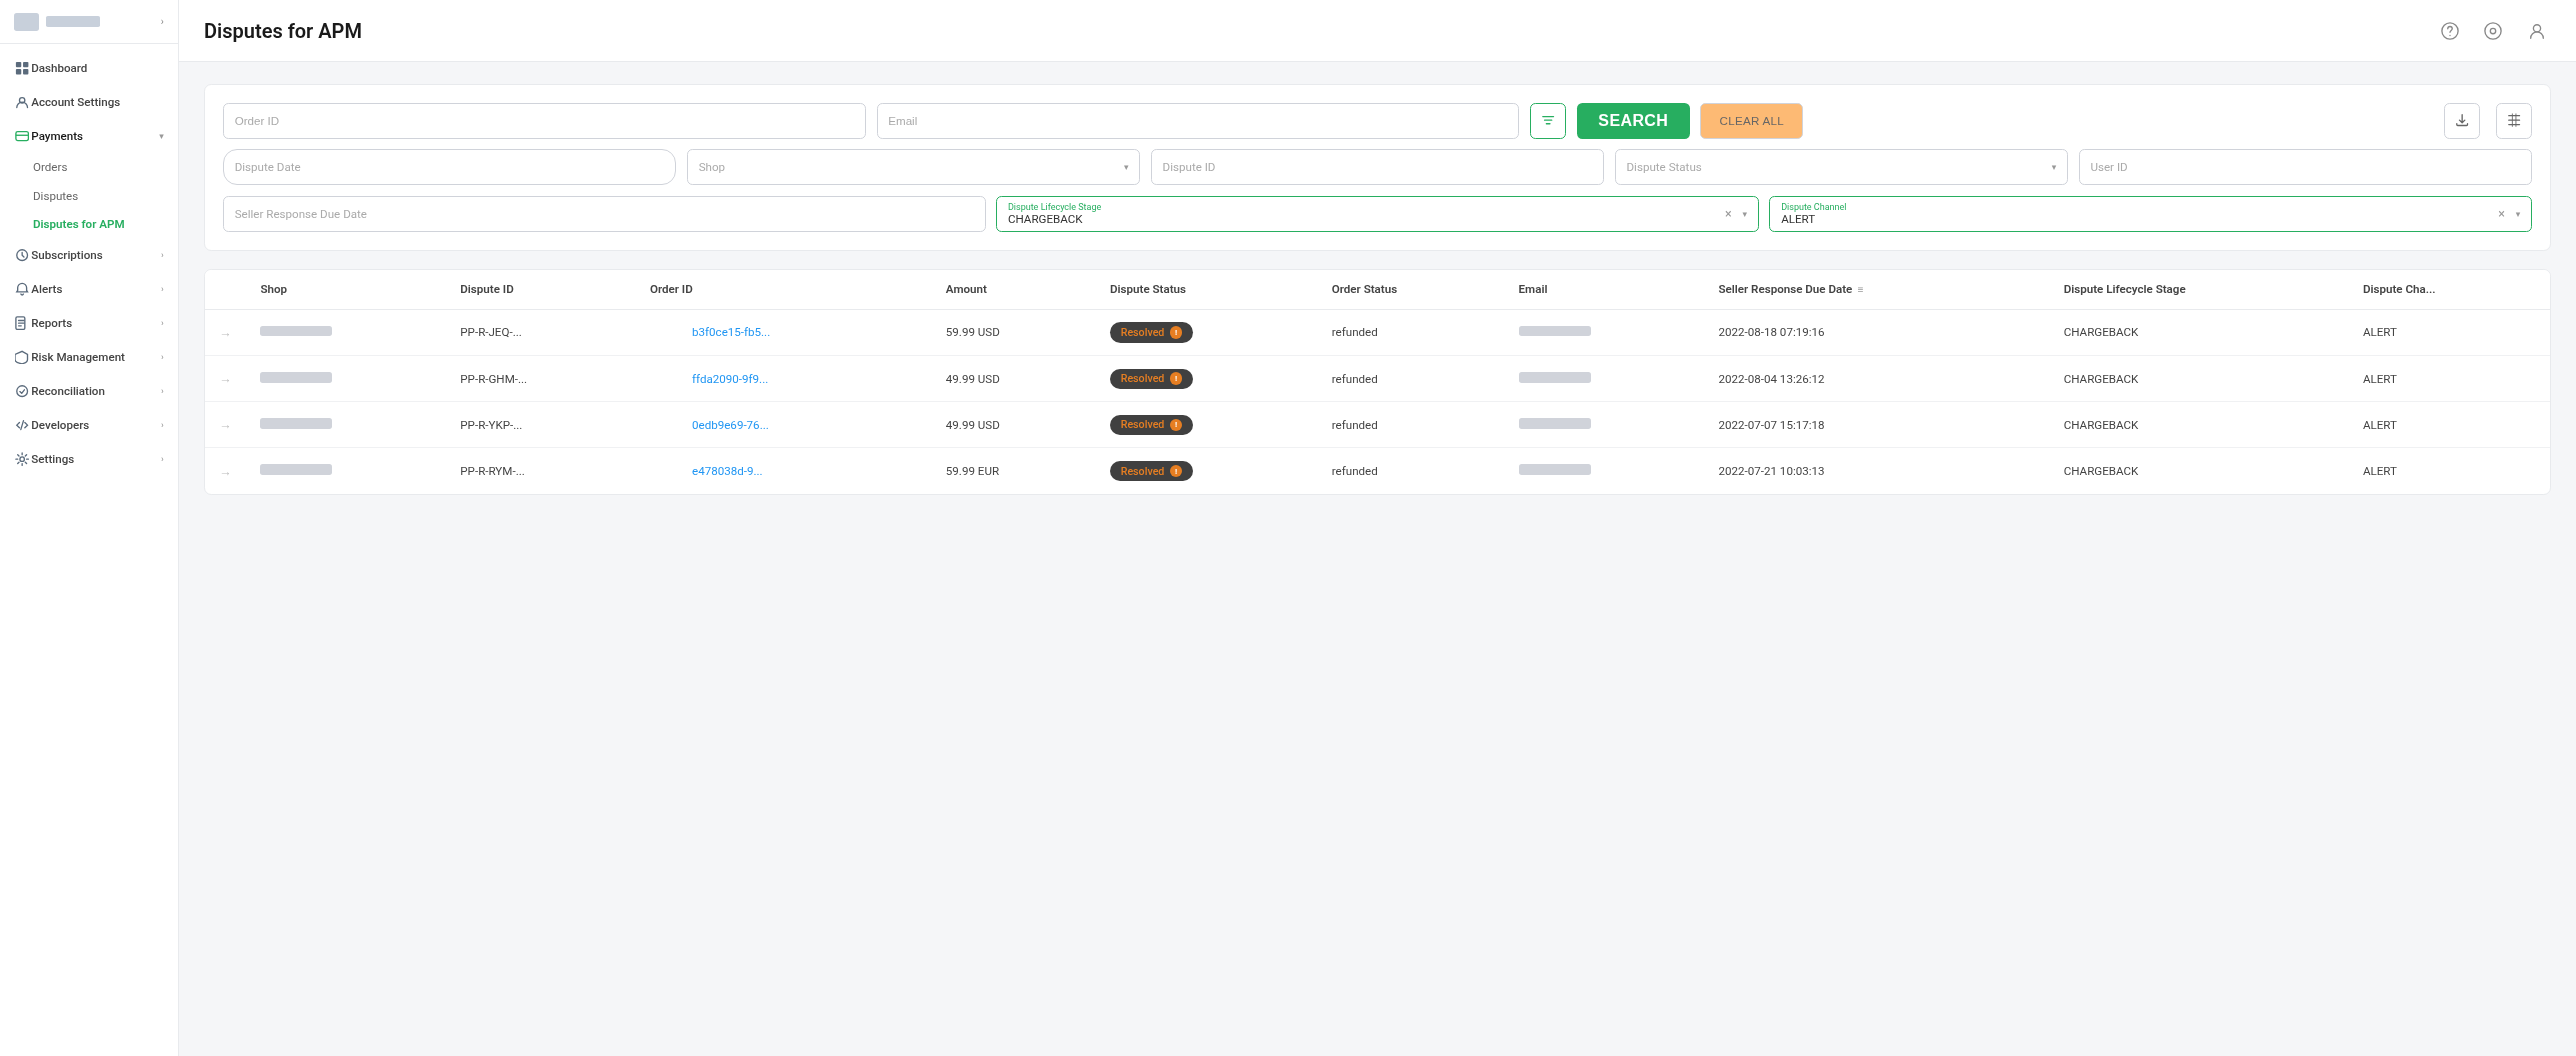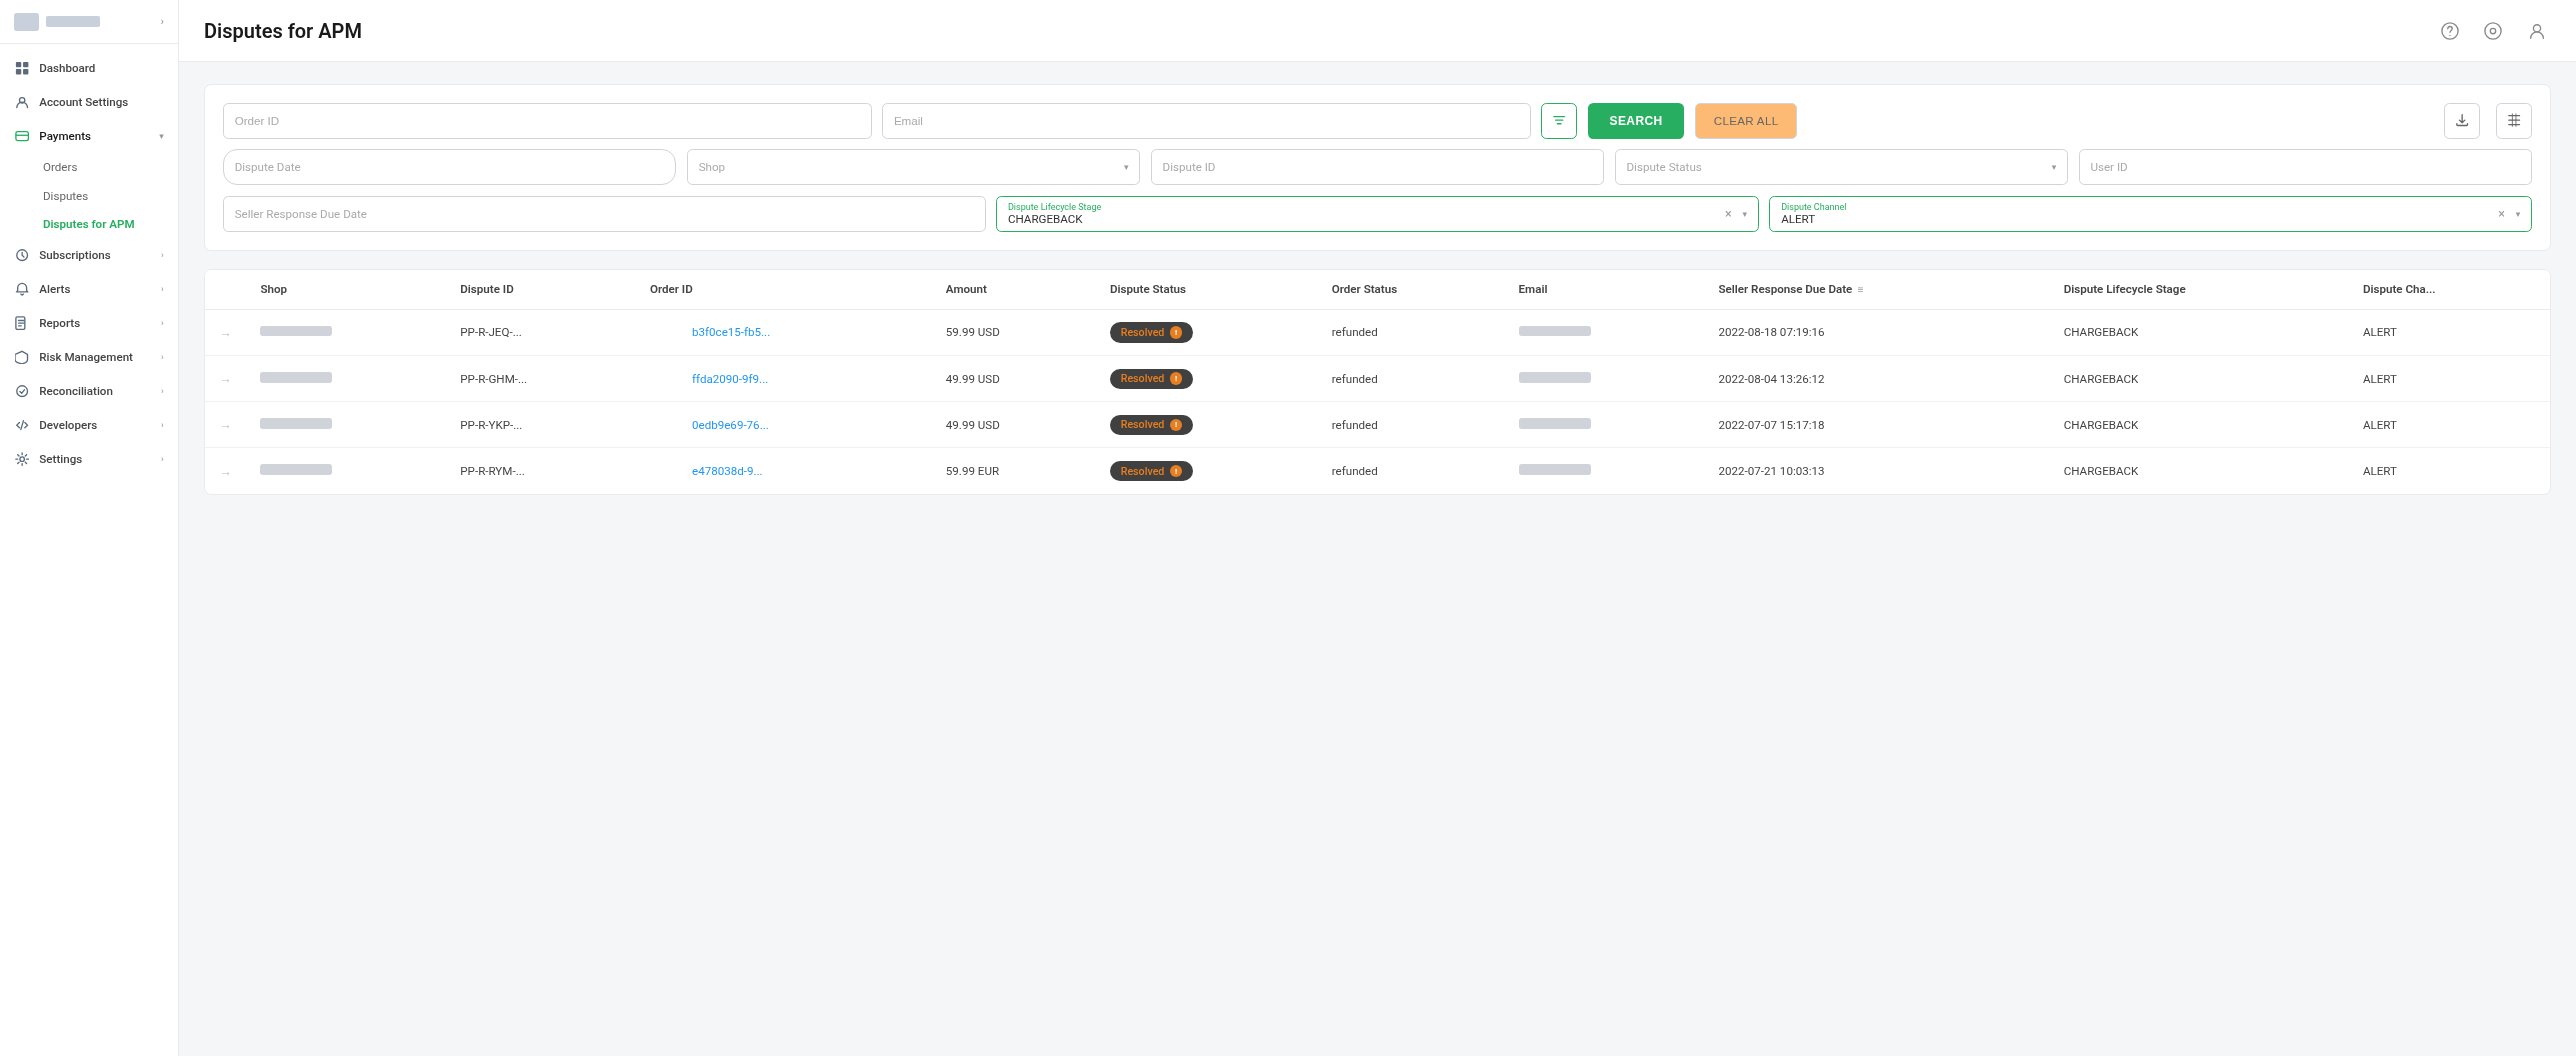--- a/index.html
+++ b/index.html
@@ -6,26 +6,26 @@
     body { font-family: -apple-system, BlinkMacSystemFont, 'Segoe UI', Roboto, sans-serif; background: #f5f6f8; display: flex; height: 100vh; overflow: hidden; font-size: 11.6px; }
 
     
     .sidebar { width: 179px; min-width: 179px; background: #fff; border-right: 0.9px solid #e8eaed; display: flex; flex-direction: column; height: 100vh; overflow-y: auto; }
     .sidebar-header { padding: 12.5px 14.3px; display: flex; align-items: center; justify-content: space-between; border-bottom: 0.9px solid #e8eaed; }
     .sidebar-logo { display: flex; align-items: center; gap: 7.2px; }
     .logo-box { width: 25px; height: 18px; background: #c8d0db; border-radius: 2.7px; }
     .logo-text { width: 54px; height: 10.7px; background: #c8d0db; border-radius: 1.8px; }
     .sidebar-chevron { color: #888; font-size: 10px; }
     .sidebar-nav { padding: 7.2px 0; flex: 1; }
-    .nav-item { display: flex; align-items: center; gap: 9px; padding: 9px 14.3px; cursor: pointer; color: #444; font-size: 11.6px; font-weight: 500; position: relative; }
+    .nav-item { display: flex; align-items: center; gap: 1px; padding: 9px 14.3px; cursor: pointer; color: #444; font-size: 11.6px; font-weight: 500; position: relative; }
     .nav-item.active { color: #1a1a1a; justify-content: flex-end; }
     .nav-item .nav-icon { width: 16px; height: 16px; display: flex; align-items: center; justify-content: center; flex-shrink: 0; }
     .nav-item .chevron-right { margin-left: auto; color: #999; font-size: 9px; }
     .nav-item .chevron-down { margin-left: auto; color: #999; font-size: 9px; }
-    .sub-nav { padding-left: 43px; }
+    .sub-nav { padding-left: 33px; }
     .sub-nav-item { padding: 7.2px 14.3px 7.2px 0; cursor: pointer; color: #666; font-size: 11.6px; display: block; }
     .sub-nav-item.active { color: #27ae60; font-weight: 600; }
 
     
     .main { flex: 1; display: flex; flex-direction: column; overflow: hidden; }
     .main-header { padding: 16px 25px; display: flex; align-items: center; justify-content: space-between; background: #fff; border-bottom: 0.9px solid #e8eaed; }
     .page-title { font-size: 20px; font-weight: 600; color: #1a1a1a; }
     .header-actions { display: flex; align-items: center; gap: 14.3px; }
     .header-icon { width: 29px; height: 29px; border-radius: 50%; display: flex; align-items: center; justify-content: center; color: #666; font-size: 14.3px; cursor: pointer; }
 
@@ -40,21 +40,21 @@
     .filter-select { height: 36px; border: 0.9px solid #d0d3da; border-radius: 5.4px; padding: 0 10.7px; font-size: 11.6px; color: #666; background: #fff; flex: 1; outline: none; display: flex; align-items: center; justify-content: space-between; cursor: pointer; position: relative; }
     .filter-select .placeholder { color: #aaa; }
     .filter-select .chevron { color: #999; font-size: 9px; }
     .filter-tag { height: 36px; border: 0.9px solid #27ae60; border-radius: 5.4px; padding: 0 10.7px; font-size: 10.7px; color: #333; background: #fff; flex: 1; outline: none; display: flex; align-items: center; gap: 7.2px; }
     .filter-tag .tag-label { font-size: 9px; color: #27ae60; display: block; }
     .filter-tag .tag-value { font-size: 11.6px; color: #333; }
     .filter-tag-content { flex: 1; }
     .filter-tag .close-btn { color: #999; cursor: pointer; font-size: 12.5px; }
     .filter-tag .chevron { color: #999; font-size: 9px; margin-left: 3.6px; }
     .btn-filter { width: 36px; height: 36px; border: 0.9px solid #27ae60; border-radius: 5.4px; display: flex; align-items: center; justify-content: center; background: #fff; cursor: pointer; color: #27ae60; font-size: 14.3px; }
-    .btn-search { height: 36px; padding: 0 21.5px; background: #27ae60; color: #fff; border: none; border-radius: 5.4px; font-size: 12px; font-weight: 600; letter-spacing: 0.4px; cursor: pointer; }
+    .btn-search { height: 36px; padding: 0 21.5px; background: #27ae60; color: #fff; border: none; border-radius: 5.4px; font-size: 16px; font-weight: 600; letter-spacing: 0.4px; cursor: pointer; }
     .btn-clear { height: 36px; padding: 0 18px; background: #fdba74; color: #666; border: 0.9px solid #d0d3da; border-radius: 5.4px; font-size: 11.6px; font-weight: 500; cursor: pointer; letter-spacing: 0.3px; }
     .btn-icon { width: 36px; height: 36px; border: 0.9px solid #d0d3da; border-radius: 5.4px; display: flex; align-items: center; justify-content: center; background: #fff; cursor: pointer; color: #666; margin-left: auto; }
     .btn-icon + .btn-icon { margin-left: 5.4px; }
     .icon-spacer { flex: 1; }
 
     
     .table-section { background: #fff; border-radius: 7.2px; border: 0.9px solid #e8eaed; overflow: hidden; }
     .data-table { width: 100%; border-collapse: collapse; }
     .data-table th { padding: 12.5px 14.3px; text-align: left; font-size: 11.6px; font-weight: 600; color: #444; background: #fff; border-bottom: 1.8px solid #e8eaed; white-space: nowrap; }
     .data-table td { padding: 12.5px 14.3px; font-size: 11.6px; color: #444; border-bottom: 0.9px solid #f0f1f3; vertical-align: middle; }

